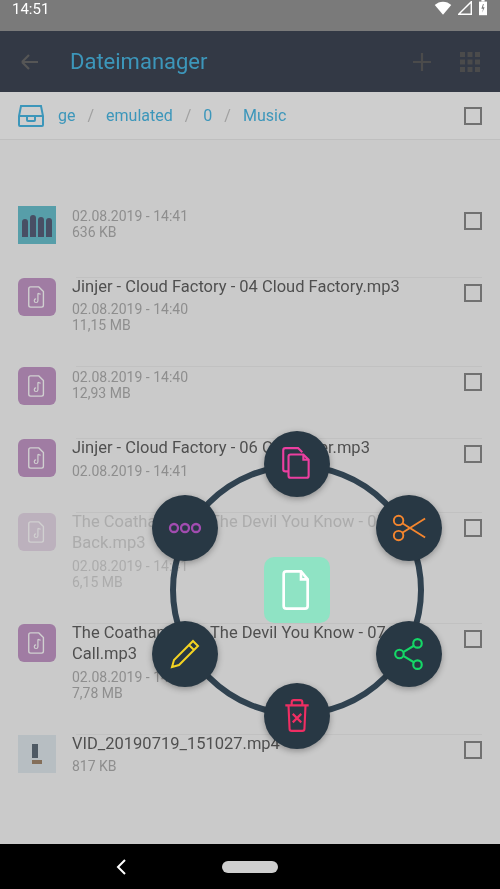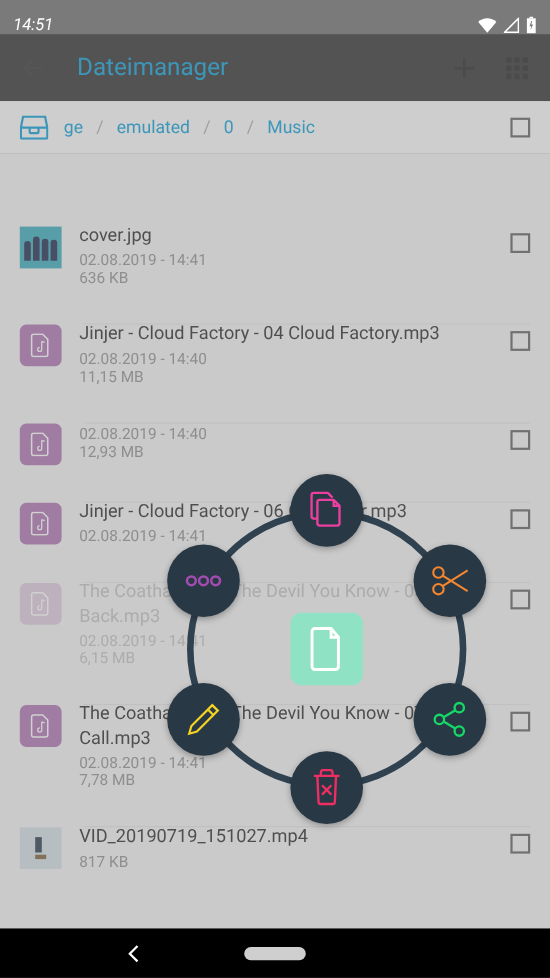--- a/index.html
+++ b/index.html
@@ -1,25 +1,25 @@
 <!DOCTYPE html>
 <html><head>
 <meta charset="utf-8">
 <style>
   * { box-sizing: border-box; margin: 0; padding: 0; }
   html, body { width: 500px; height: 889px; overflow: hidden; font-family: -apple-system, "Segoe UI", Roboto, sans-serif; background:#000;}
   .screen { width:500px; height:889px; position:relative; background:#f6f6f6; }
   
-  .statusbar { height:31px; background:#7a7a7a; color:#fff; display:flex; align-items:flex-end; padding:0 12px; font-size:15px;font-style:italic;}
+  .statusbar { height:31px; background:#7a7a7a; color:#fff; display:flex; align-items:flex-start; padding:0 12px; font-size:15px;}
   .statusbar .time { flex:0 0 auto; }
   .statusbar .spacer{flex:1;}
   .statusbar .icons{display:flex; gap:6px; align-items:center;}
   .statusbar svg{display:block;}
   
-  .appheader { height:61px; background:#404040; display:flex; align-items:center; padding:6px 18px;}
+  .appheader { height:61px; background:#0f172a; display:flex; align-items:center; padding:6px 18px;}
   .appheader .back{width:24px;height:24px;color:#444;}
   .appheader .title{font-size:22px;color:#1da7de;margin-left:28px;flex:0 0 auto;}
   .appheader .hspacer{flex:1;}
   .appheader .plus{width:24px;height:24px;color:#333;margin-right:24px;}
   .appheader .grid{width:24px;height:24px;color:#333;}
   
   .breadbar{height:48px; background:#fcfcfc; border-bottom:1px solid #e5e5e5; display:flex; align-items:center; padding:0 18px;}
   .breadbar .dicon{color:#1da7de;margin-right:14px;}
   .breadbar .crumb{color:#1da7de;font-size:16px;}
   .breadbar .slash{color:#b6b6b6;margin:0 12px;font-size:16px;}
@@ -128,21 +128,20 @@
     <div class="row">
       <div class="thumb img">
           <div class="people">
             <span></span>
             <span></span>
             <span></span>
             <span></span>
           </div>
         </div>
       <div class="txt">
-        <div class="name">cover.jpg</div>
         <div class="meta">
             <span>02.08.2019 - 14:41</span>
             <span>636 KB</span>
           </div>
       </div>
       <div class="chk"></div>
       <div class="rule"></div>
     </div>
 
     <div class="row">

